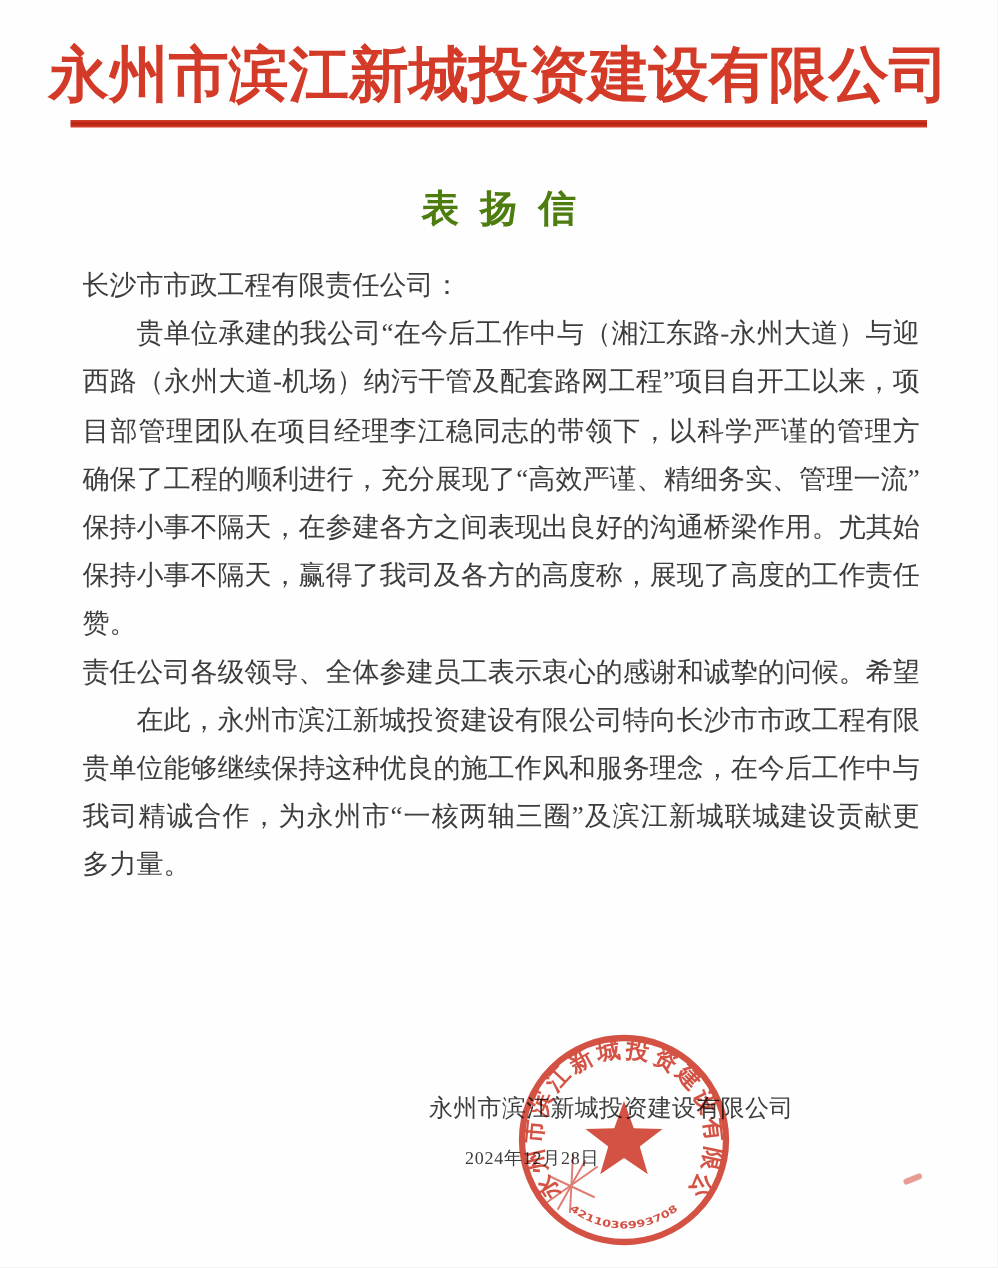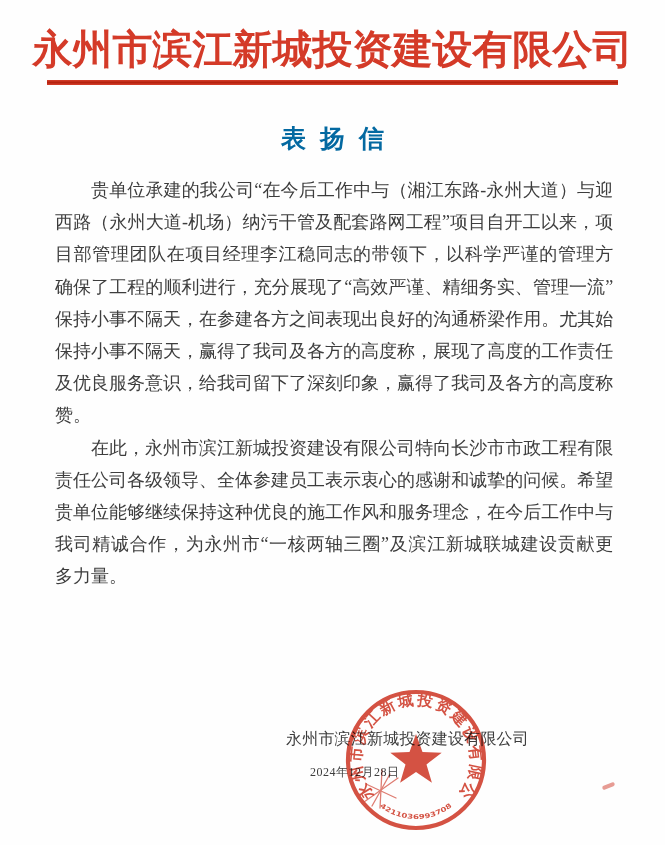--- a/index.html
+++ b/index.html
@@ -23,21 +23,21 @@
     white-space:nowrap;
   }
   .letterhead-rule{
     position:absolute;top:80px;left:47px;width:571px;height:5px;
     background:linear-gradient(#d6402c,#b5220f,#d6402c);
   }
   
   .letter-title{
     position:absolute;top:122px;left:0;width:665px;
     text-align:center;text-indent:14px;letter-spacing:14px;
-    font-size:25px;font-weight:700;color:#0369a1;
+    font-size:25px;font-weight:700;color:#4d7c0f;
   }
   
   .letter-body{
     position:absolute;top:174px;left:55px;width:558px;
     font-size:18px;
   }
   .letter-body .line{
     height:32.2px;line-height:32.2px;
     white-space:nowrap;
   }
@@ -73,34 +73,34 @@
 <body>
 
 <div class="page">
 
   <div class="letterhead">永州市滨江新城投资建设有限公司</div>
   <div class="letterhead-rule"></div>
 
   <div class="letter-title">表扬信</div>
 
   <div class="letter-body">
+    <div class="line">长沙市市政工程有限责任公司：</div>
 
   <div>
         <div class="line indent fill">贵单位承建的我公司“在今后工作中与（湘江东路-永州大道）与迎宾</div>
         <div class="line fill">西路（永州大道-机场）纳污干管及配套路网工程”项目自开工以来，项</div>
         <div class="line fill">目部管理团队在项目经理李江稳同志的带领下，以科学严谨的管理方法，</div>
         <div class="line fill">确保了工程的顺利进行，充分展现了“高效严谨、精细务实、管理一流”</div>
         <div class="line fill">保持小事不隔天，在参建各方之间表现出良好的沟通桥梁作用。尤其始终</div>
         <div class="line fill">保持小事不隔天，赢得了我司及各方的高度称，展现了高度的工作责任心</div>
-        <div class="line fill">及优良服务意识，给我司留下了深刻印象，赢得了我司及各方的高度称</div>
         <div class="line">赞。</div>
       </div>
       <div>
+        <div class="line fill">责任公司各级领导、全体参建员工表示衷心的感谢和诚挚的问候。希望</div>
         <div class="line indent fill">在此，永州市滨江新城投资建设有限公司特向长沙市市政工程有限</div>
-        <div class="line fill">责任公司各级领导、全体参建员工表示衷心的感谢和诚挚的问候。希望</div>
         <div class="line fill">贵单位能够继续保持这种优良的施工作风和服务理念，在今后工作中与</div>
         <div class="line fill">我司精诚合作，为永州市“一核两轴三圈”及滨江新城联城建设贡献更</div>
         <div class="line">多力量。</div>
       </div>
     </div>
 
   <div class="signature-company">永州市滨江新城投资建设有限公司</div>
   <div class="signature-date">2024年12月28日</div>
 
   <svg class="seal" viewBox="0 0 180 180" xmlns="http://www.w3.org/2000/svg">

